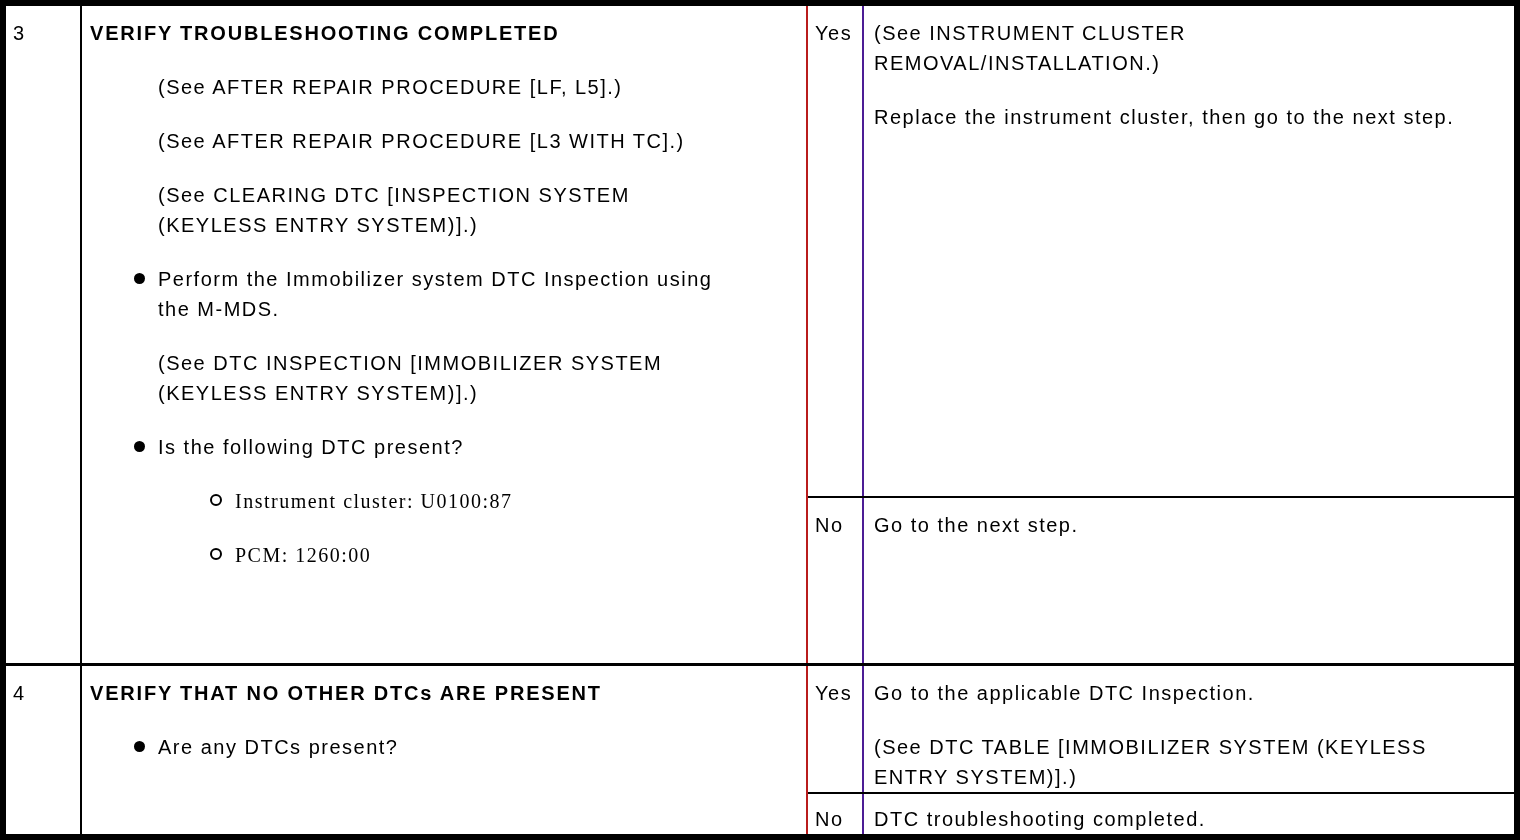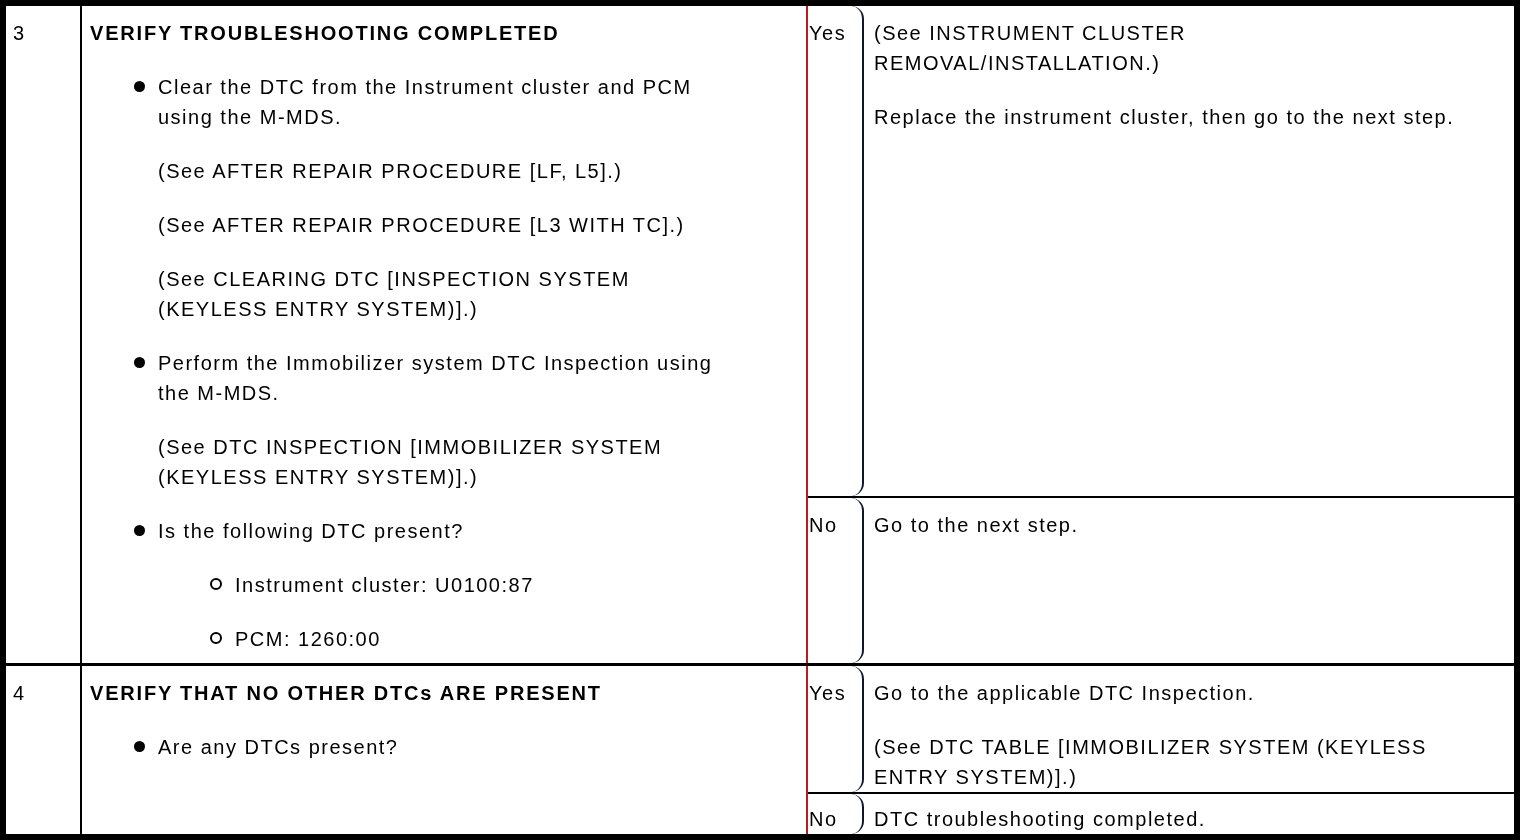--- a/index.html
+++ b/index.html
@@ -35,21 +35,21 @@
   }
   .action-cell > * + * { margin-top: 24px; }
   .action-title { font-weight: bold; letter-spacing: 1.8px; }
   .bullet-item { display: flex; padding-left: 44px; }
   .dot-icon {
     flex: 0 0 auto;
     width: 11px; height: 11px;
     background: #000; border-radius: 50%;
     margin: 9px 13px 0 0;
   }
-  .sub-bullet-item { display: flex; padding-left: 120px; }
+  .sub-bullet-item { display: flex; padding-left: 120px; font-family: Liberation Serif, serif; }
   .ring-icon {
     flex: 0 0 auto;
     width: 12px; height: 12px;
     box-sizing: border-box;
     border: 2.5px solid #000; border-radius: 50%;
     background: #fff;
     margin: 8px 13px 0 0;
   }
   .reference-note { padding-left: 68px; }
   .txt { white-space: pre-line; }
@@ -58,24 +58,23 @@
     display: grid;
     grid-template-columns: 56px 1fr;
     box-sizing: border-box;
   }
   .trow-3 .branch-yes { height: 492px; border-bottom: 2px solid #000; }
   .trow-3 .branch-no  { flex: 1 1 auto; }
   .trow-4 .branch-yes { height: 128px; border-bottom: 2px solid #000; }
   .trow-4 .branch-no  { flex: 1 1 auto; }
   .branch-label {
     box-sizing: border-box;
-    border-right: 2px solid #0f172a;
-    padding: 12px 2px 0 1px;
+    border-right: 2px solid #4c1d95;
+    padding: 12px 2px 0 7px;
     overflow: hidden;
-    border-radius: 13px;
   }
   .result-cell {
     box-sizing: border-box;
     padding: 12px 8px 0 10px;
     overflow: hidden;
   }
   .trow-4 .branch-no .branch-label,
   .trow-4 .branch-no .result-cell { padding-top: 10px; }
   .result-cell p { margin: 0; white-space: pre-line; }
   .result-cell p + p { margin-top: 24px; }
@@ -84,25 +83,20 @@
 <body>
 
 <div class="page">
 
   <div class="trow trow-3">
     <div class="cell step-cell">3</div>
 
     <div class="cell action-cell">
       <div class="action-title">VERIFY TROUBLESHOOTING COMPLETED</div>
 
-      <div class="bullet-item">
-        <span class="dot-icon"></span>
-        <div class="txt">Clear the DTC from the Instrument cluster and PCM
-using the M-MDS.</div>
-      </div>
 
       <div class="reference-note txt">(See AFTER REPAIR PROCEDURE [LF, L5].)</div>
 
       <div class="reference-note txt">(See AFTER REPAIR PROCEDURE [L3 WITH TC].)</div>
 
       <div class="reference-note txt">(See CLEARING DTC [INSPECTION SYSTEM
 (KEYLESS ENTRY SYSTEM)].)</div>
 
       <div class="bullet-item">
         <span class="dot-icon"></span>

